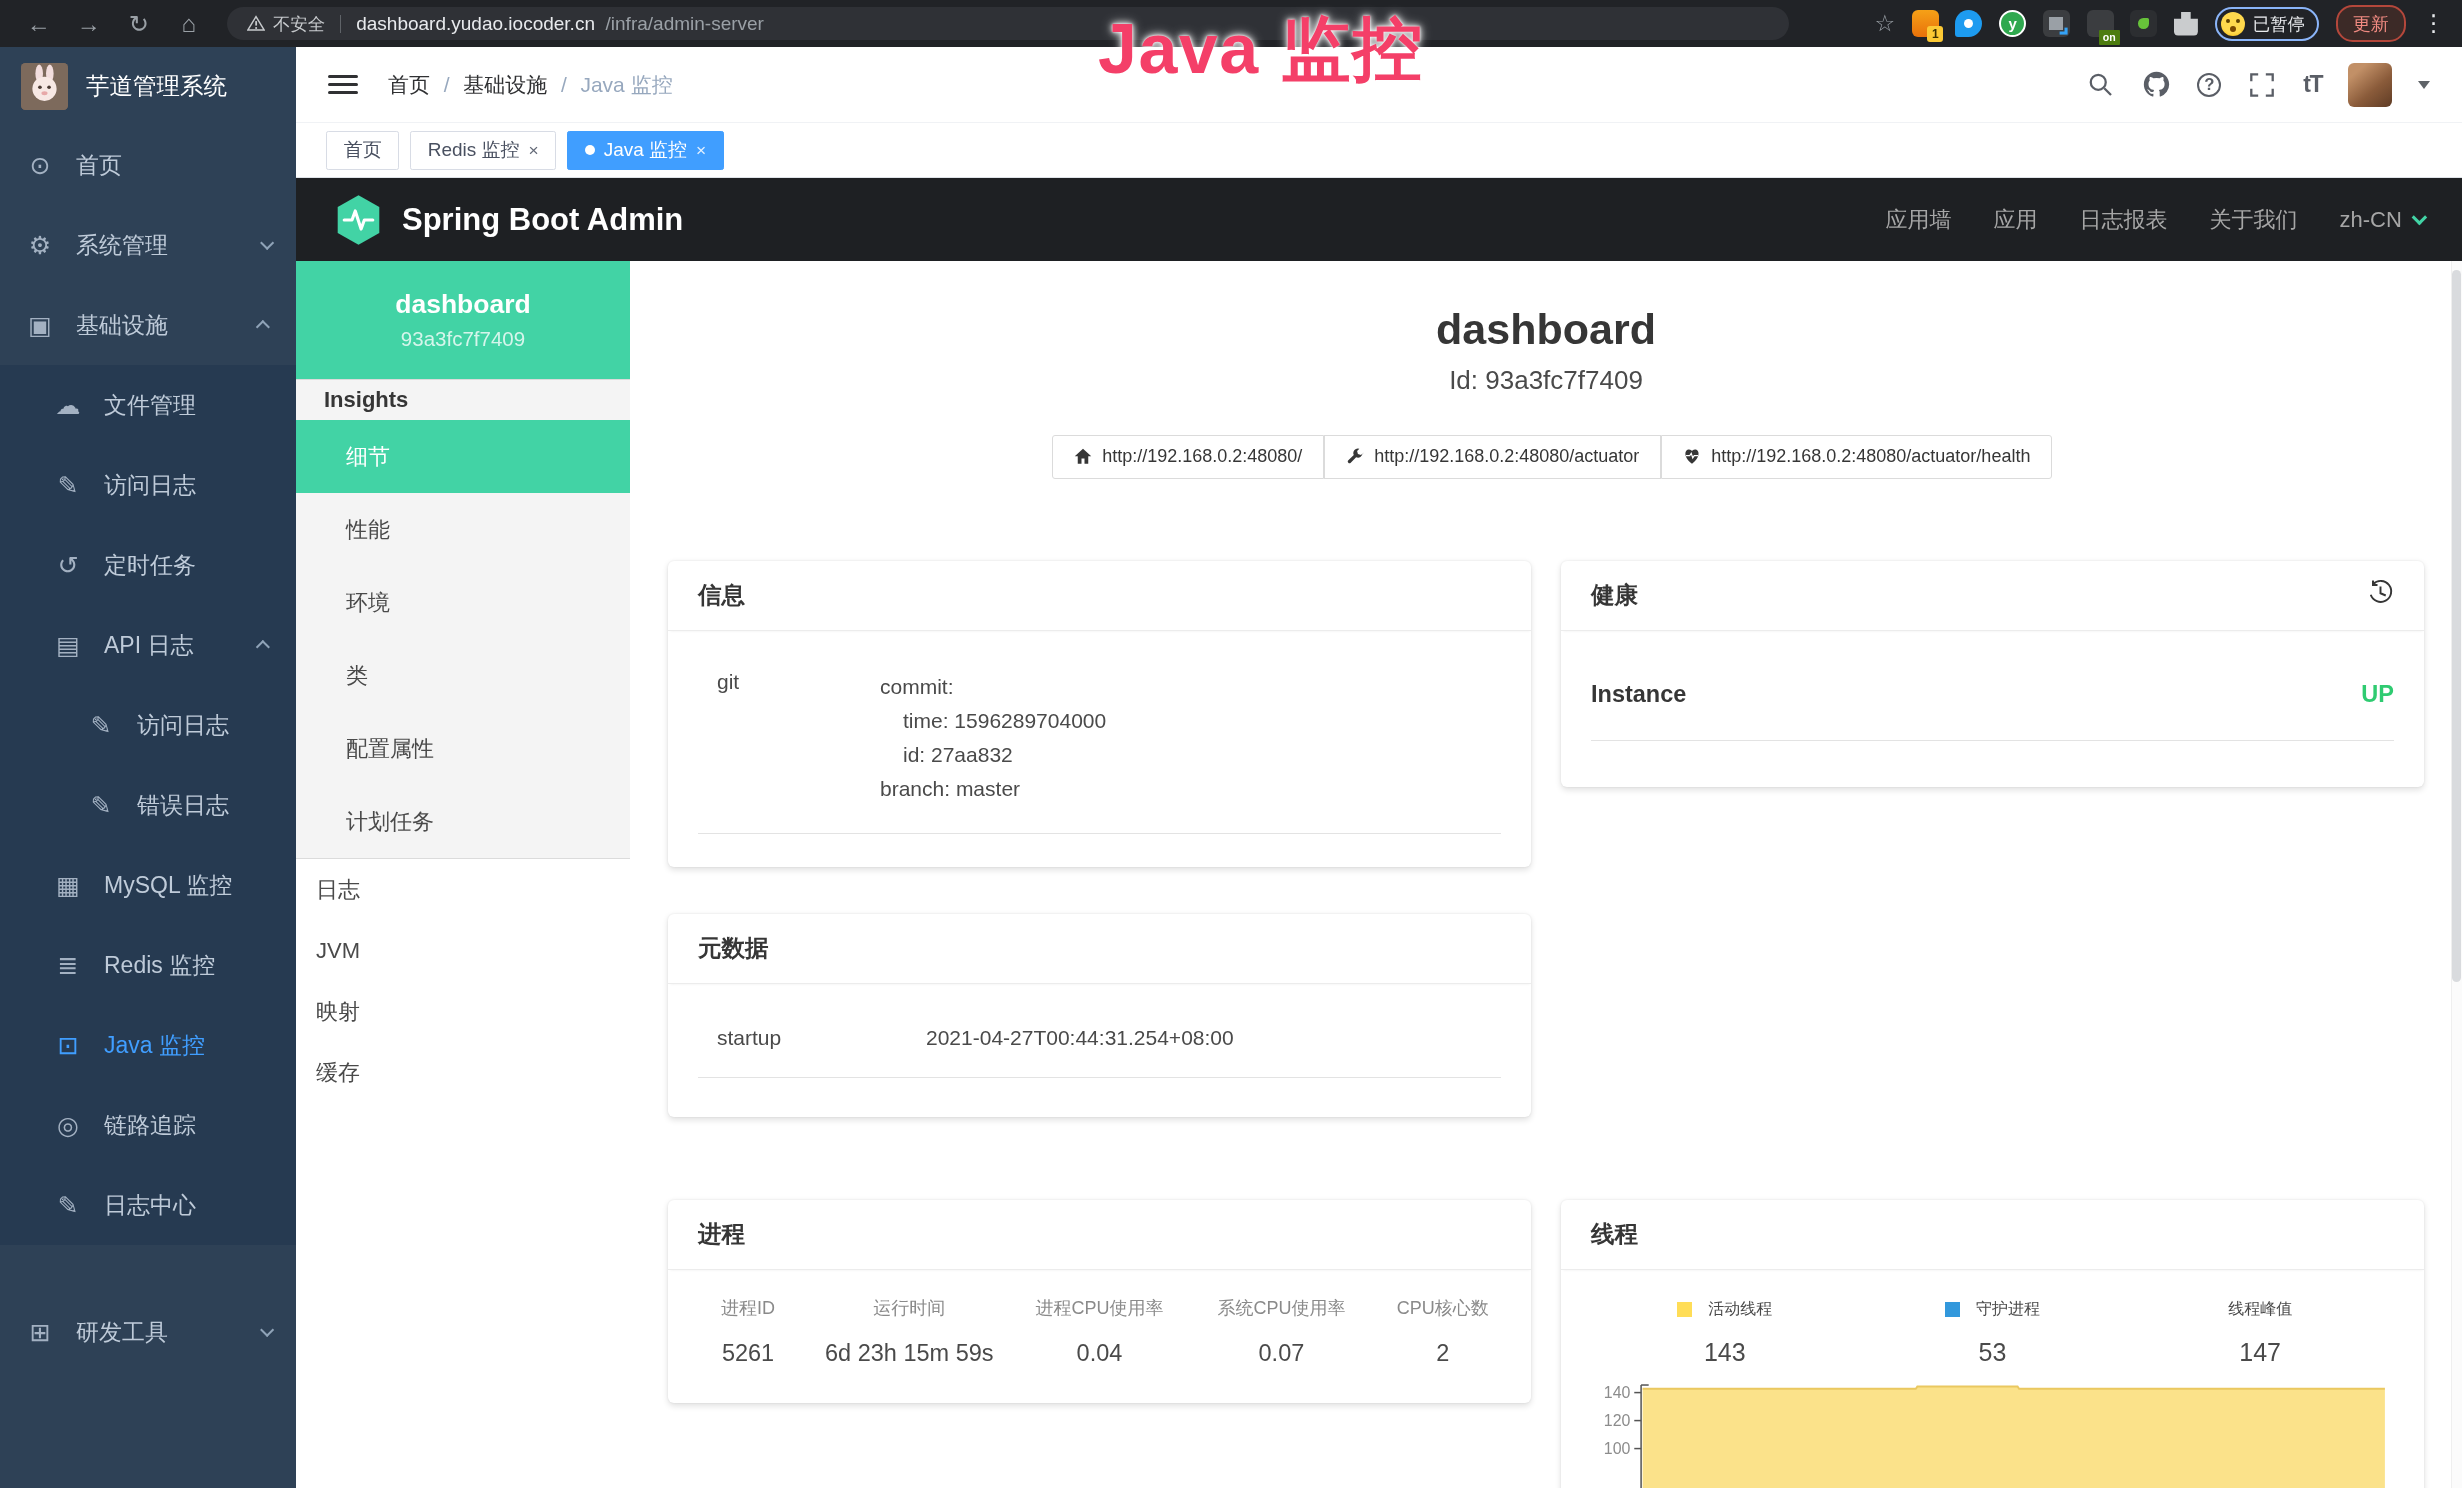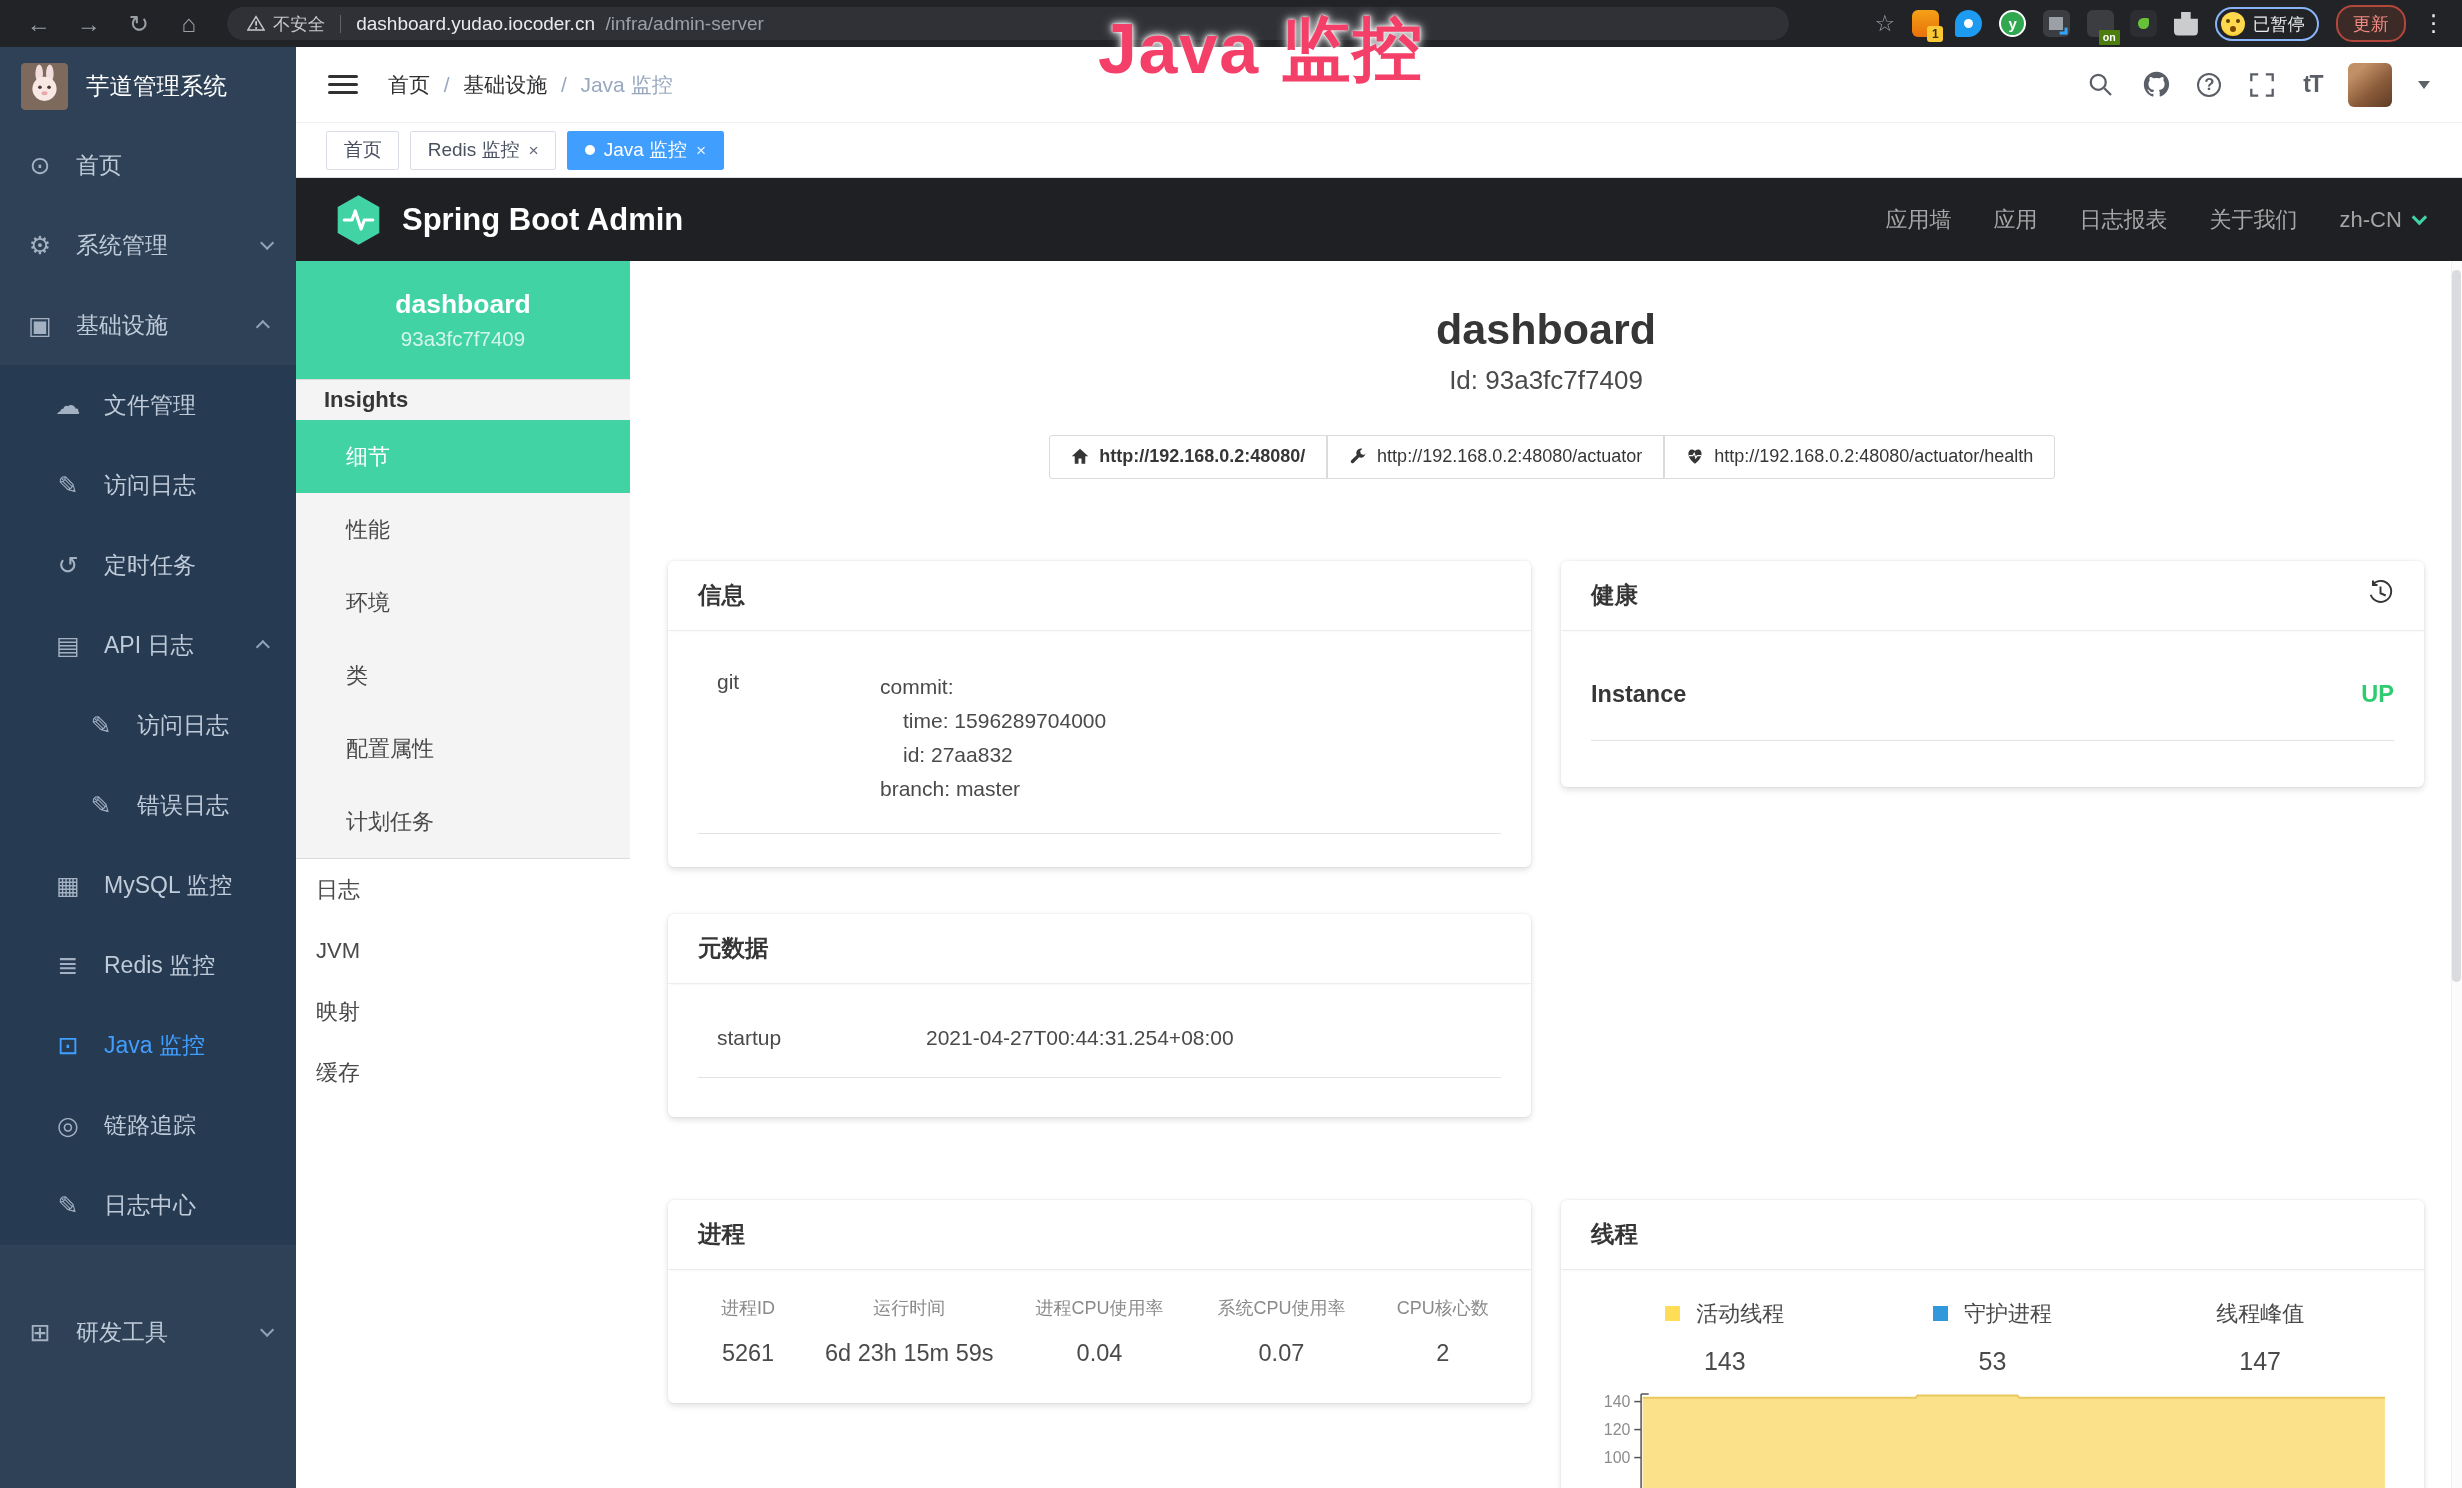--- a/index.html
+++ b/index.html
@@ -99,21 +99,21 @@
   .ins-label { height:40px; display:flex; align-items:center; padding-left:28px; font-size:22px; font-weight:700; color:#363636; }
   .ins-item { height:73px; display:flex; align-items:center; padding-left:50px; font-size:22px; color:#4a4a4a; }
   .ins-item.active { background:#42d3a5; color:#fff; }
   .root-item { height:61px; display:flex; align-items:center; padding-left:20px; font-size:22px; color:#4a4a4a; background:#fff; }
 
   .content { flex:1; background:#fff; overflow:hidden; position:relative; padding:0 38px; min-width:0; }
   .page-title { text-align:center; margin-top:44px; font-size:43px; font-weight:700; color:#363636; }
   .page-sub { text-align:center; margin-top:10.6px; font-size:26px; color:#4a4a4a; }
   .links { margin-top:39px; display:flex; justify-content:center; }
   .link-btn { height:44px; padding:0 21px; border:0.8px solid #dbdbdb; background:#fff; display:inline-flex; align-items:center; gap:10.6px; font-size:18px; color:#363636; margin-left:-0.8px; }
-  .link-btn:first-child { border-radius:3px 0 0 3px; margin-left:12px;font-weight:bold; }
+  .link-btn:first-child { border-radius:3px 0 0 3px; margin-left:12px; }
   .link-btn:last-child { border-radius:0 3px 3px 0; }
 
   .cards-row { display:flex; gap:30px; margin-top:82px; }
   .ccol { flex:1; min-width:0; }
   .card { background:#fff; border-radius:6px; box-shadow:0 2.3px 6.8px rgba(10,10,10,.12), 0 0 2.3px rgba(10,10,10,.08); overflow:hidden; }
   .card-head { height:70px; display:flex; align-items:center; padding:0 30px; font-size:23.5px; font-weight:700; color:#363636; border-bottom:0.8px solid #ececec; box-shadow:0 2.3px 2.3px -1.5px rgba(0,0,0,.06); }
   .h-info { height:306px; } .h-meta { height:203px; } .h-proc { height:203px; } .h-health { height:226px; }
   .mt62 { margin-top:47px; } .mt110 { margin-top:83px; } .mt545 { margin-top:413px; }
 
   .info-body { padding:39px 30px 0; display:flex; font-size:21px; color:#4a4a4a; }
@@ -131,21 +131,21 @@
   .meta-body { padding:42px 30px 0; font-size:21px; color:#4a4a4a; }
 
   .proc-body { padding:26px 18px 0; }
   table.proc { width:100%; border-collapse:collapse; table-layout:fixed; }
   table.proc th { font-size:18px; color:#8a8a8a; font-weight:400; padding-bottom:20px; text-align:center; }
   table.proc td { font-size:23.5px; color:#4a4a4a; text-align:center; }
   .w1{width:15%}.w2{width:24%}.w3{width:22%}.w4{width:22%}.w5{width:17%}
 
   .thr-body { padding:29px 30px 0; }
   .legend-row { display:flex; }
-  .legend-row .lcol { flex:1; display:flex; justify-content:center; align-items:center; gap:16px; font-size:22px; color:#4a4a4a; }
+  .legend-row .lcol { flex:1; display:flex; justify-content:center; align-items:center; gap:16px; font-size:16px; color:#4a4a4a; }
   .sq { width:15px; height:15px; flex:none; }
   .sq-yellow { background:#ffdd57; } .sq-blue { background:#3298dc; }
   .values-row { display:flex; margin-top:18px; }
   .values-row .vcol { flex:1; text-align:center; font-size:25px; color:#4a4a4a; }
   .thr-chart { margin-top:15px; }
   .thr-chart svg { display:block; width:100%; height:174px; }
 
   .sb-track { position:absolute; right:0; top:0; bottom:0; width:11.4px; background:#fbfbfb; border-left:0.8px solid #efefef; }
   .sb-thumb { position:absolute; right:1.5px; top:9px; width:8.3px; height:58%; border-radius:4.6px; background:#d9dbde; }
 </style>

